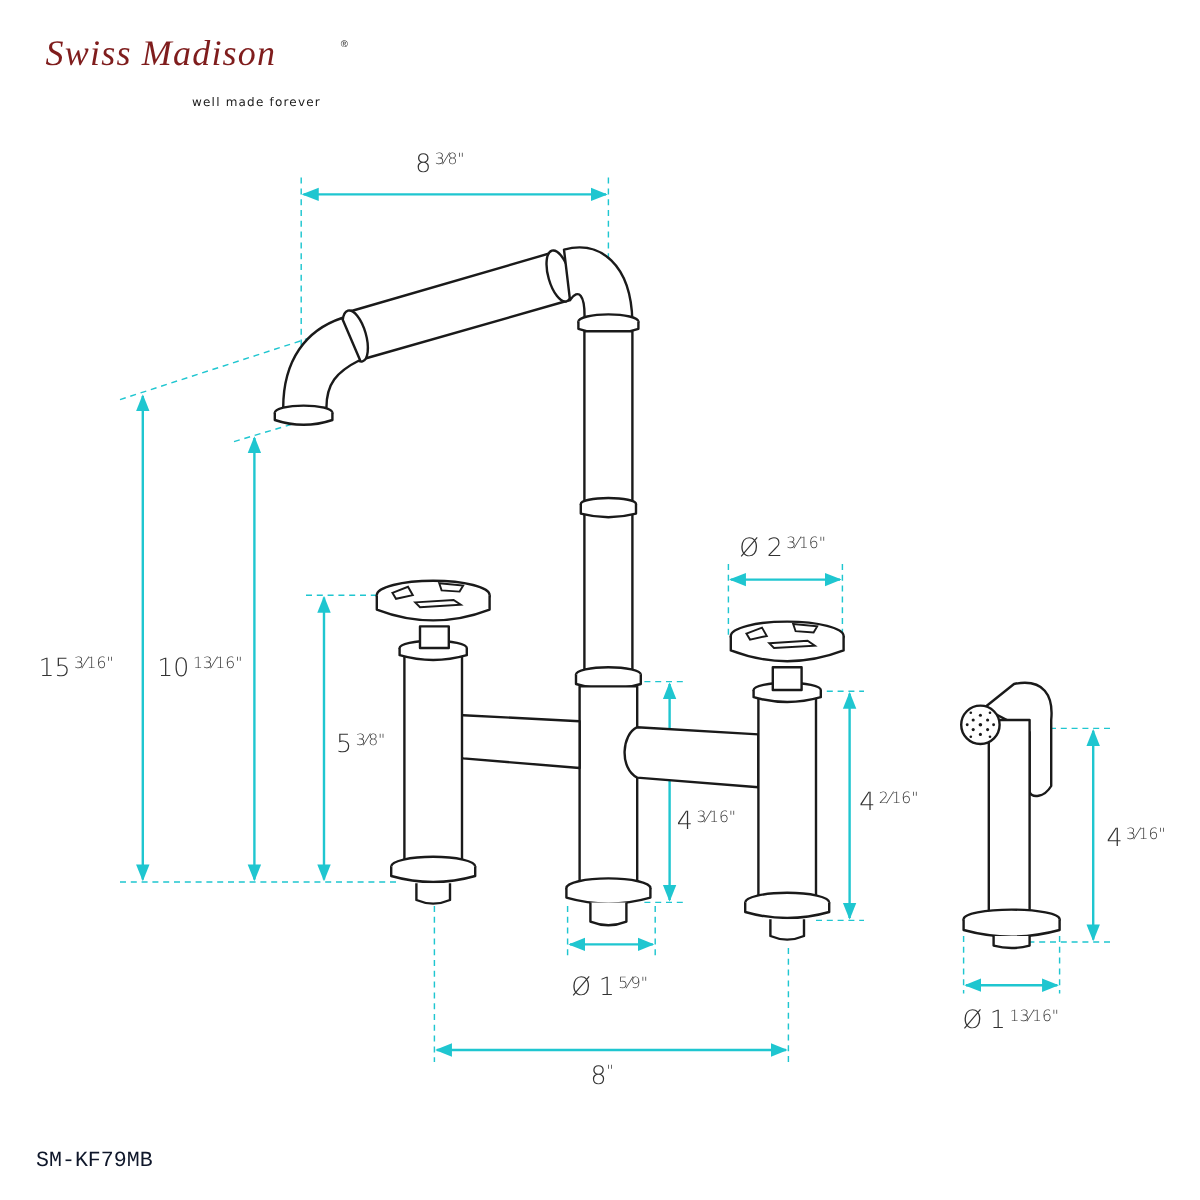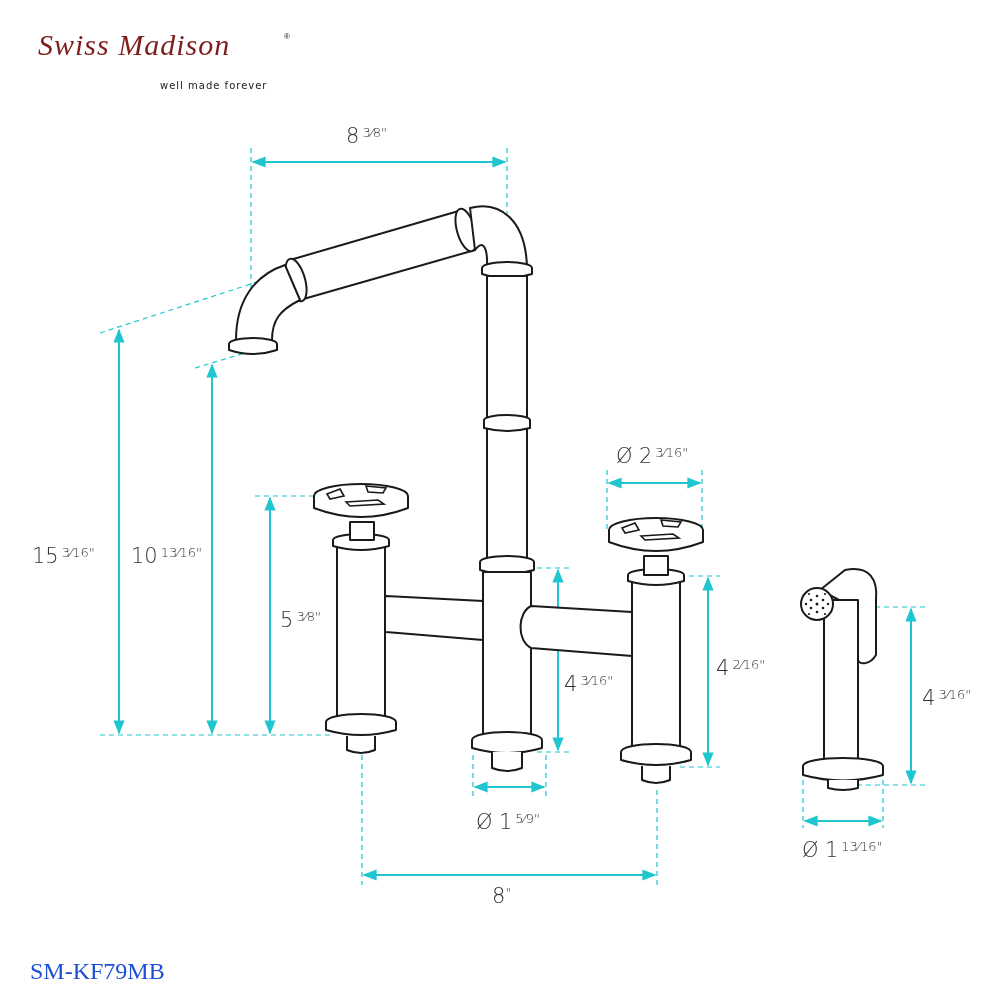--- a/index.html
+++ b/index.html
@@ -6,21 +6,21 @@
   body { width: 1000px; height: 1000px; position: relative; overflow: hidden; font-family: "Liberation Sans", sans-serif; }
   .logo { position: absolute; left: 38px; top: 28px; width: 260px; height: 60px; }
   .logo .brand { position: absolute; left: 0; top: 0; font-family: Liberation Serif, serif; font-style: italic; font-size: 30px; color: #7f1d1d; letter-spacing: 1px; white-space: nowrap; }
   .logo .tag { position: absolute; left: 122px; top: 52px; font-family: "DejaVu Sans", sans-serif; font-size: 10px; color: #1a1a1a; letter-spacing: 1px; white-space: nowrap; }
   .logo .reg { position: absolute; left: 246px; top: 4px; font-size: 8px; color: #1a1a1a; }
   svg.drawing { position: absolute; left: 0; top: 0; }
   .dim { position: absolute; font-family: "DejaVu Sans", sans-serif; font-weight: 300; color: #333; font-size: 20px; white-space: nowrap; line-height: 1; }
   .dim .whole { font-size: 21px; }
   .dim .frac { font-size: 13px; position: relative; top: -6px; margin-left: 3px; }
   .dim .inch { font-size: 13px; position: relative; top: -6px; }
-  .model { position: absolute; left: 30px; top: 958px; font-family: Liberation Serif, serif; font-size: 24px; color: #1d4ed8; }
+  .model { position: absolute; left: 30px; top: 958px; font-family: Liberation Mono, monospace; font-size: 18px; color: #0f172a; }
 </style>
 </head>
 <body>
 
 <div class="logo">
   <span class="brand">Swiss Madison</span>
   <span class="reg">®</span>
   <span class="tag">well made forever</span>
 </div>
 

